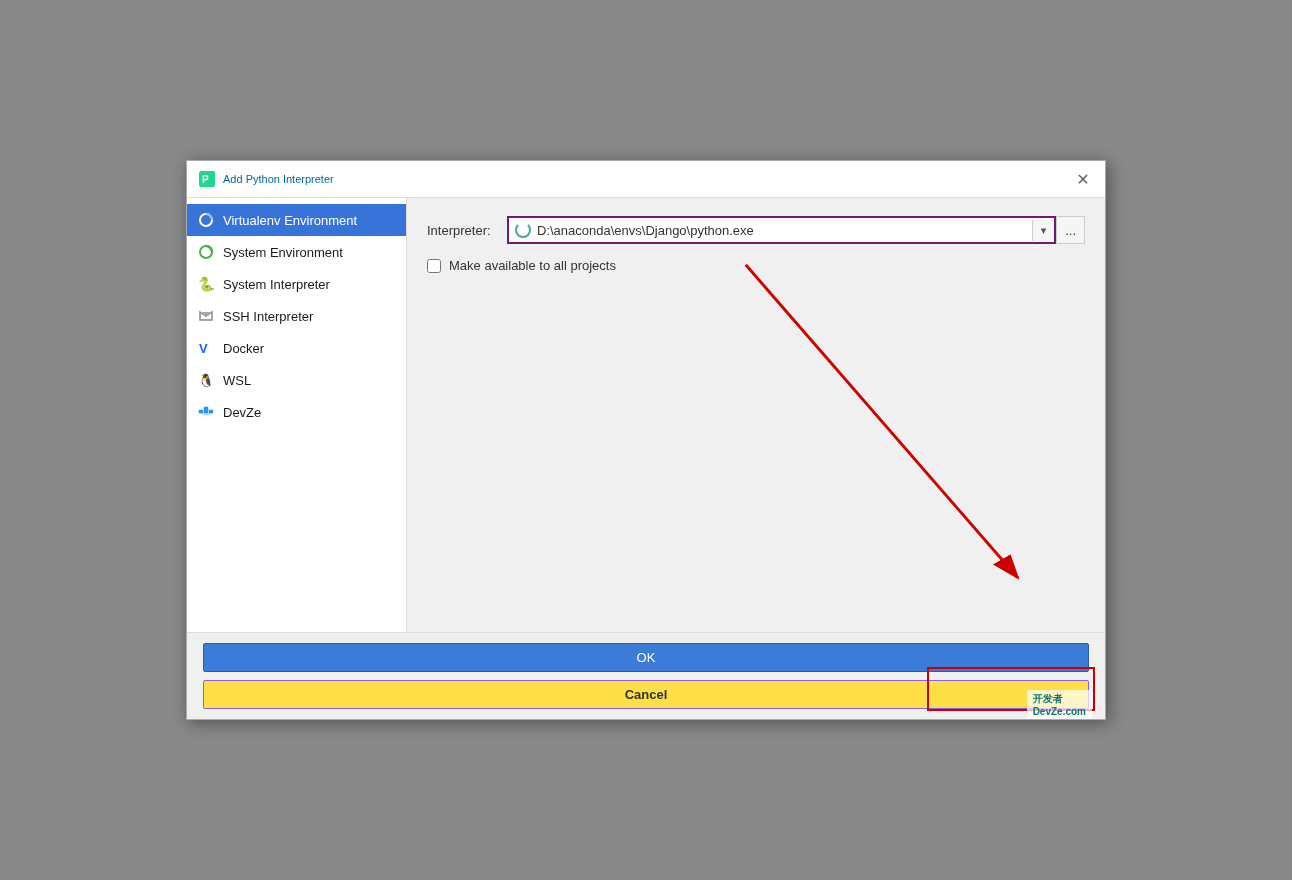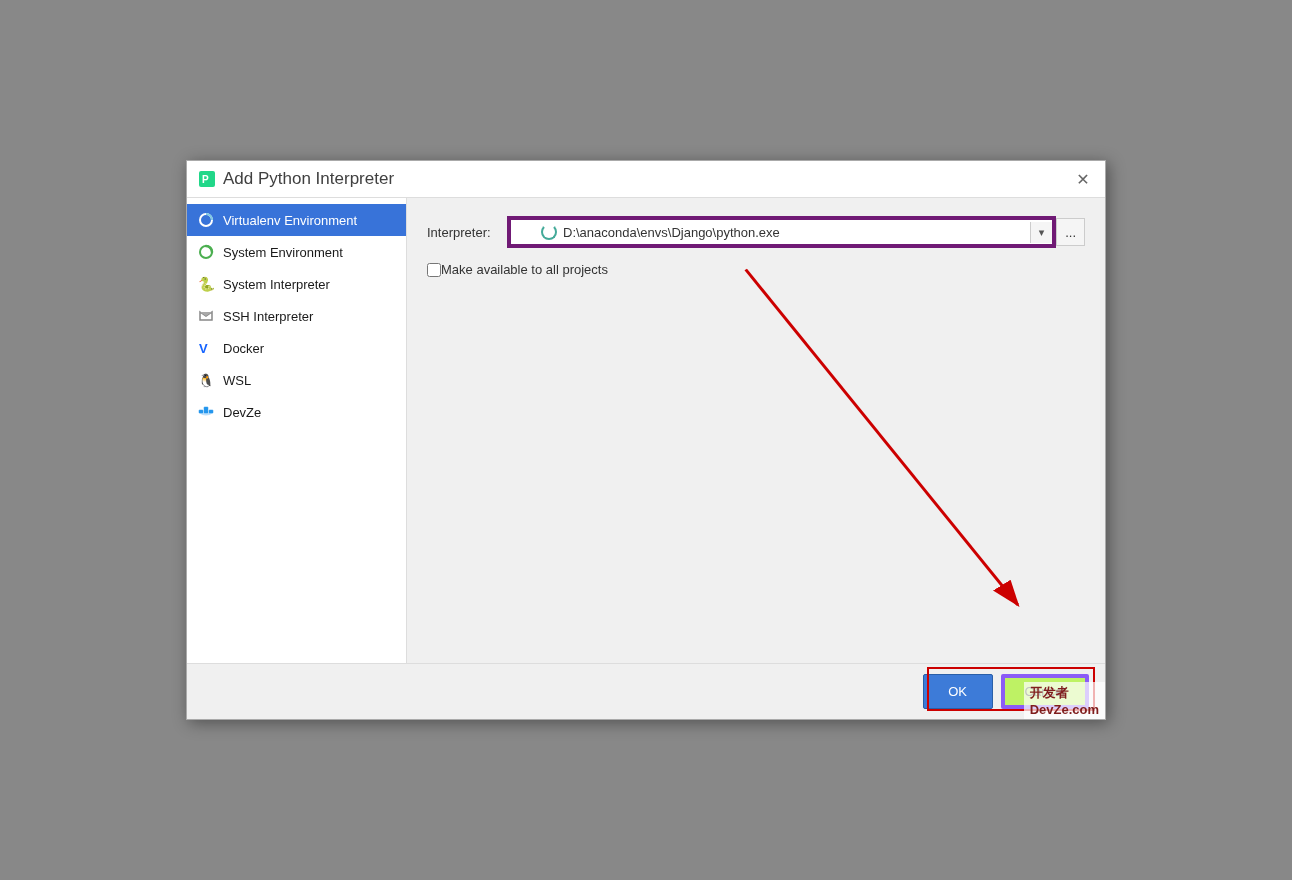--- a/index.html
+++ b/index.html
@@ -32,23 +32,23 @@
       gap: 8px;
       flex-shrink: 0;
     }
     .title-bar-icon {
       width: 16px;
       height: 16px;
       flex-shrink: 0;
     }
     .title-bar-text {
       flex: 1;
-      font-size: 17px;
+      font-size: 11px;
       font-weight: normal;
-      color: #404040;
+      color: #0369a1;
     }
     .title-bar-close {
       cursor: pointer;
       font-size: 16px;
       color: #666;
       width: 20px;
       height: 20px;
       display: flex;
       align-items: center;
       justify-content: center;
@@ -103,23 +103,22 @@
       font-size: 13px;
       color: #333;
       white-space: nowrap;
       min-width: 80px;
     }
     .interpreter-input-wrapper {
       display: flex;
       flex: 1;
       gap: 6px;
       align-items: center;
-      border: 4px solid #701a75;
+      border: 2px solid #701a75;
       background: #fff;
-      padding-left: 24px;
     }
     .interpreter-input-inner {
       display: flex;
       flex: 1;
       align-items: center;
       padding: 4px 6px;
       gap: 6px;
     }
     .loading-spinner {
       width: 16px;
@@ -160,20 +159,21 @@
       cursor: pointer;
       font-size: 13px;
       color: #333;
       height: 28px;
       display: flex;
       align-items: center;
     }
     .checkbox-row {
       display: flex;
       align-items: center;
+      gap: 8px;
       margin-left: 0;
     }
     .checkbox-row input[type="checkbox"] {
       width: 14px;
       height: 14px;
     }
     .checkbox-label {
       font-size: 13px;
       color: #333;
     }
@@ -184,40 +184,42 @@
       gap: 8px;
       border-top: 1px solid #ddd;
       background: #f0f0f0;
       flex-shrink: 0;
     }
     .btn {
       padding: 6px 20px;
       font-size: 13px;
       cursor: pointer;
       border-radius: 2px;
-      border: 4px solid #8b5cf6;
-      background: #bef264;
+      border: 1px solid #8b5cf6;
+      background: #fde047;
       color: #333;
       min-width: 70px;
+      font-weight: bold;
     }
     .btn-ok {
       background: #3d7bd8;
       color: #fff;
       border: 1px solid #2a5fa8;
       font-weight: 500;
     }
     .footer-area {
       position: relative;
+      flex-direction: column;
     }
     .watermark {
       position: absolute;
       bottom: 0;
-      right: 0;
-      font-size: 13px;
-      color: #7f1d1d;
+      right: 13px;
+      font-size: 10px;
+      color: #0f766e;
       font-weight: bold;
       padding: 2px 6px;
       background: rgba(255,255,255,0.7);
       pointer-events: none;
       z-index: 10;
     }
 
     
     .arrow-overlay {
       position: absolute;

